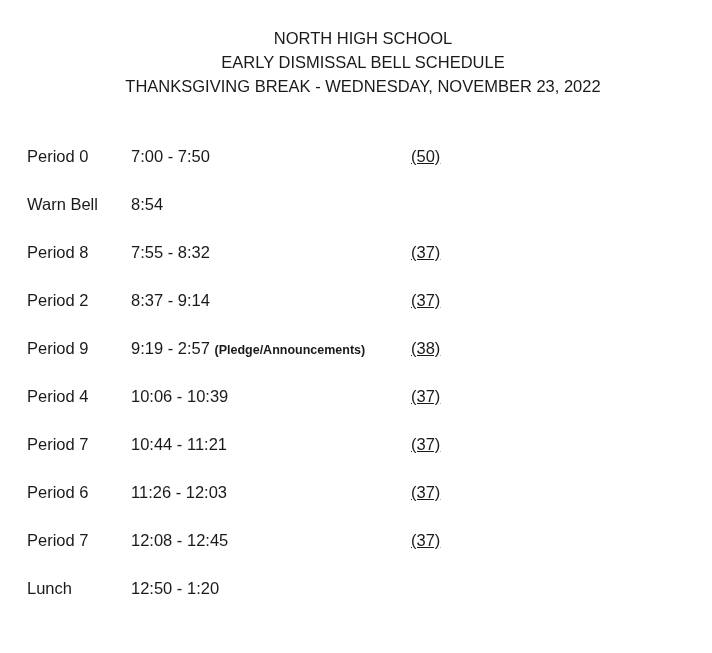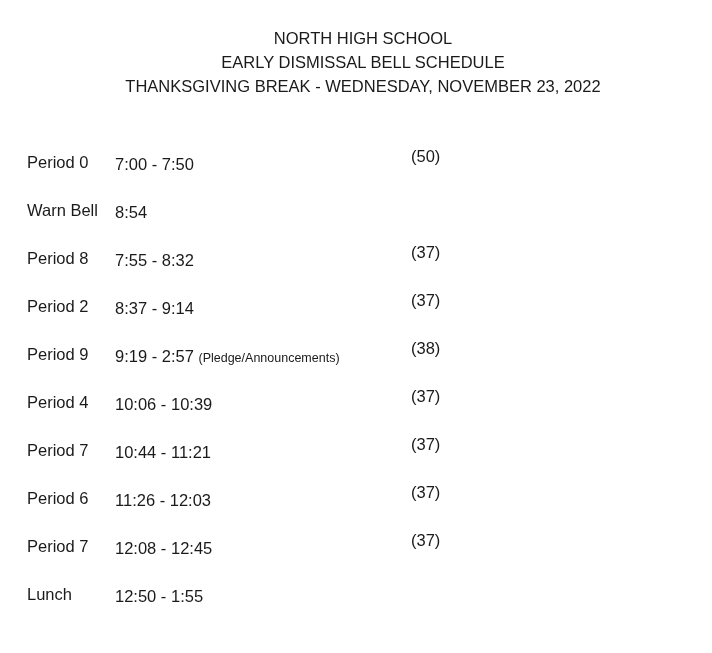--- a/index.html
+++ b/index.html
@@ -3,24 +3,24 @@
   <meta charset="utf-8">
   <style>
     html, body { margin: 0; padding: 0; background: #ffffff; }
     body {
       width: 712px; height: 653px; position: relative; overflow: hidden;
       font-family: "Liberation Sans", sans-serif; color: #1a1a1a;
     }
     .header { position: absolute; left: 0; top: 26px; width: 726px; text-align: center; }
     .header div { font-size: 16.5px; line-height: 24px; height: 24px; }
     .row { position: absolute; left: 27px; height: 22px; font-size: 16.5px; line-height: 22px; }
-    .name { position: absolute; left: 0; white-space: nowrap; margin-top: 6px; }
-    .time { position: absolute; left: 88px; white-space: nowrap; margin-top: 8px; }
-    .note { font-size: 12.5px; }
-    .mins { position: absolute; left: 384px; white-space: nowrap; }
+    .name { position: absolute; left: 0; white-space: nowrap; }
+    .time { position: absolute; left: 104px; white-space: nowrap; }
+    .note { font-size: 12.5px; font-weight: bold; }
+    .mins { position: absolute; left: 384px; white-space: nowrap; text-decoration: underline; }
   </style>
 </head>
 <body>
 
 <div class="header">
   <div>NORTH HIGH SCHOOL</div>
   <div>EARLY DISMISSAL BELL SCHEDULE</div>
   <div>THANKSGIVING BREAK - WEDNESDAY, NOVEMBER 23, 2022</div>
 </div>
 
@@ -65,16 +65,16 @@
     <span class="time"><span>11:26 - 12:03</span></span>
     <span class="mins">(37)</span>
   </div>
   <div class="row" style="top:529px">
     <span class="name">Period 7</span>
     <span class="time"><span>12:08 - 12:45</span></span>
     <span class="mins">(37)</span>
   </div>
   <div class="row" style="top:577px">
     <span class="name">Lunch</span>
-    <span class="time"><span>12:50 - 1:55</span></span>
+    <span class="time"><span>12:50 - 1:20</span></span>
     <span class="mins"></span>
   </div>
 </div>
 
 </body></html>

